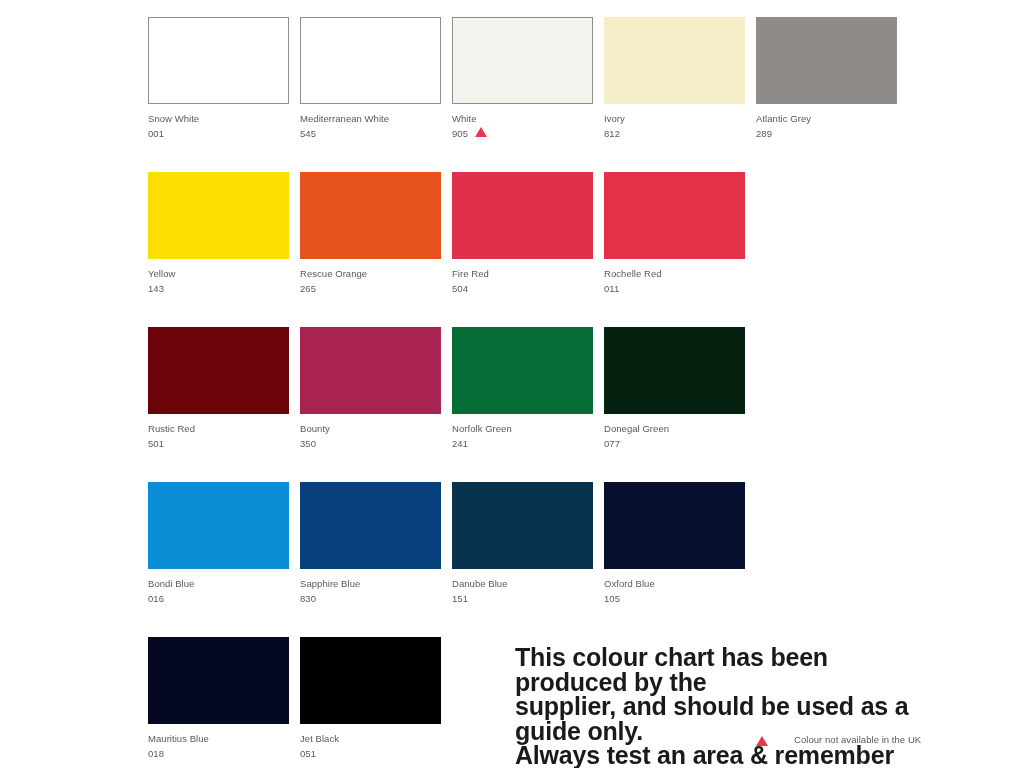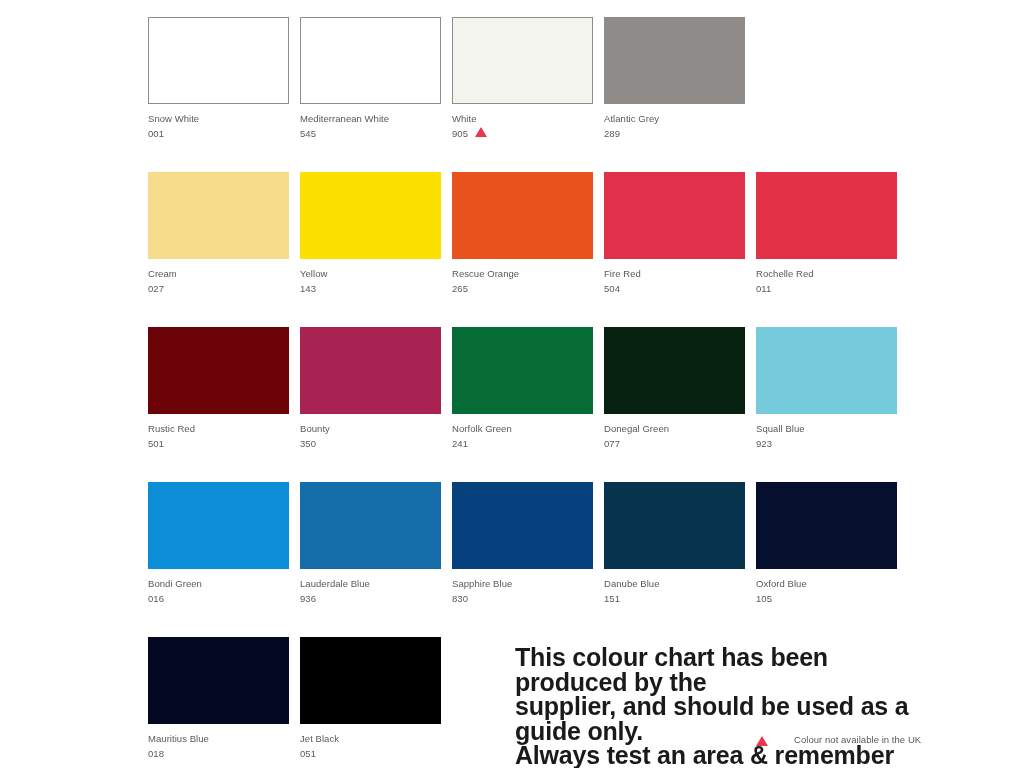--- a/index.html
+++ b/index.html
@@ -149,36 +149,36 @@
         </div>
         <div class="swatch-cell">
           <div class="swatch-chip bordered" style="background: rgb(244, 244, 239);"></div>
           <div class="swatch-label">White</div>
           <div class="swatch-code-line">
             <span>905</span>
             <span class="marker-triangle" style="border-bottom-color: rgb(232, 55, 79);"></span>
           </div>
         </div>
         <div class="swatch-cell">
+          <div class="swatch-chip" style="background: rgb(246, 238, 200);"></div>
+          <div class="swatch-label">Ivory</div>
+          <div class="swatch-code-line">
+            <span>812</span>
+          </div>
+        </div>
+        <div class="swatch-cell">
           <div class="swatch-chip" style="background: rgb(143, 139, 137);"></div>
           <div class="swatch-label">Atlantic Grey</div>
           <div class="swatch-code-line">
             <span>289</span>
           </div>
         </div>
       </div>
       <div class="swatch-row">
         <div class="swatch-cell">
-          <div class="swatch-chip" style="background: rgb(246, 221, 140);"></div>
-          <div class="swatch-label">Cream</div>
-          <div class="swatch-code-line">
-            <span>027</span>
-          </div>
-        </div>
-        <div class="swatch-cell">
           <div class="swatch-chip" style="background: rgb(251, 224, 0);"></div>
           <div class="swatch-label">Yellow</div>
           <div class="swatch-code-line">
             <span>143</span>
           </div>
         </div>
         <div class="swatch-cell">
           <div class="swatch-chip" style="background: rgb(232, 82, 29);"></div>
           <div class="swatch-label">Rescue Orange</div>
           <div class="swatch-code-line">
@@ -222,41 +222,27 @@
             <span>241</span>
           </div>
         </div>
         <div class="swatch-cell">
           <div class="swatch-chip" style="background: rgb(6, 33, 15);"></div>
           <div class="swatch-label">Donegal Green</div>
           <div class="swatch-code-line">
             <span>077</span>
           </div>
         </div>
-        <div class="swatch-cell">
-          <div class="swatch-chip" style="background: rgb(117, 203, 219);"></div>
-          <div class="swatch-label">Squall Blue</div>
-          <div class="swatch-code-line">
-            <span>923</span>
-          </div>
-        </div>
       </div>
       <div class="swatch-row">
         <div class="swatch-cell">
           <div class="swatch-chip" style="background: rgb(11, 142, 213);"></div>
-          <div class="swatch-label">Bondi Green</div>
+          <div class="swatch-label">Bondi Blue</div>
           <div class="swatch-code-line">
             <span>016</span>
-          </div>
-        </div>
-        <div class="swatch-cell">
-          <div class="swatch-chip" style="background: rgb(20, 108, 169);"></div>
-          <div class="swatch-label">Lauderdale Blue</div>
-          <div class="swatch-code-line">
-            <span>936</span>
           </div>
         </div>
         <div class="swatch-cell">
           <div class="swatch-chip" style="background: rgb(6, 64, 125);"></div>
           <div class="swatch-label">Sapphire Blue</div>
           <div class="swatch-code-line">
             <span>830</span>
           </div>
         </div>
         <div class="swatch-cell">

